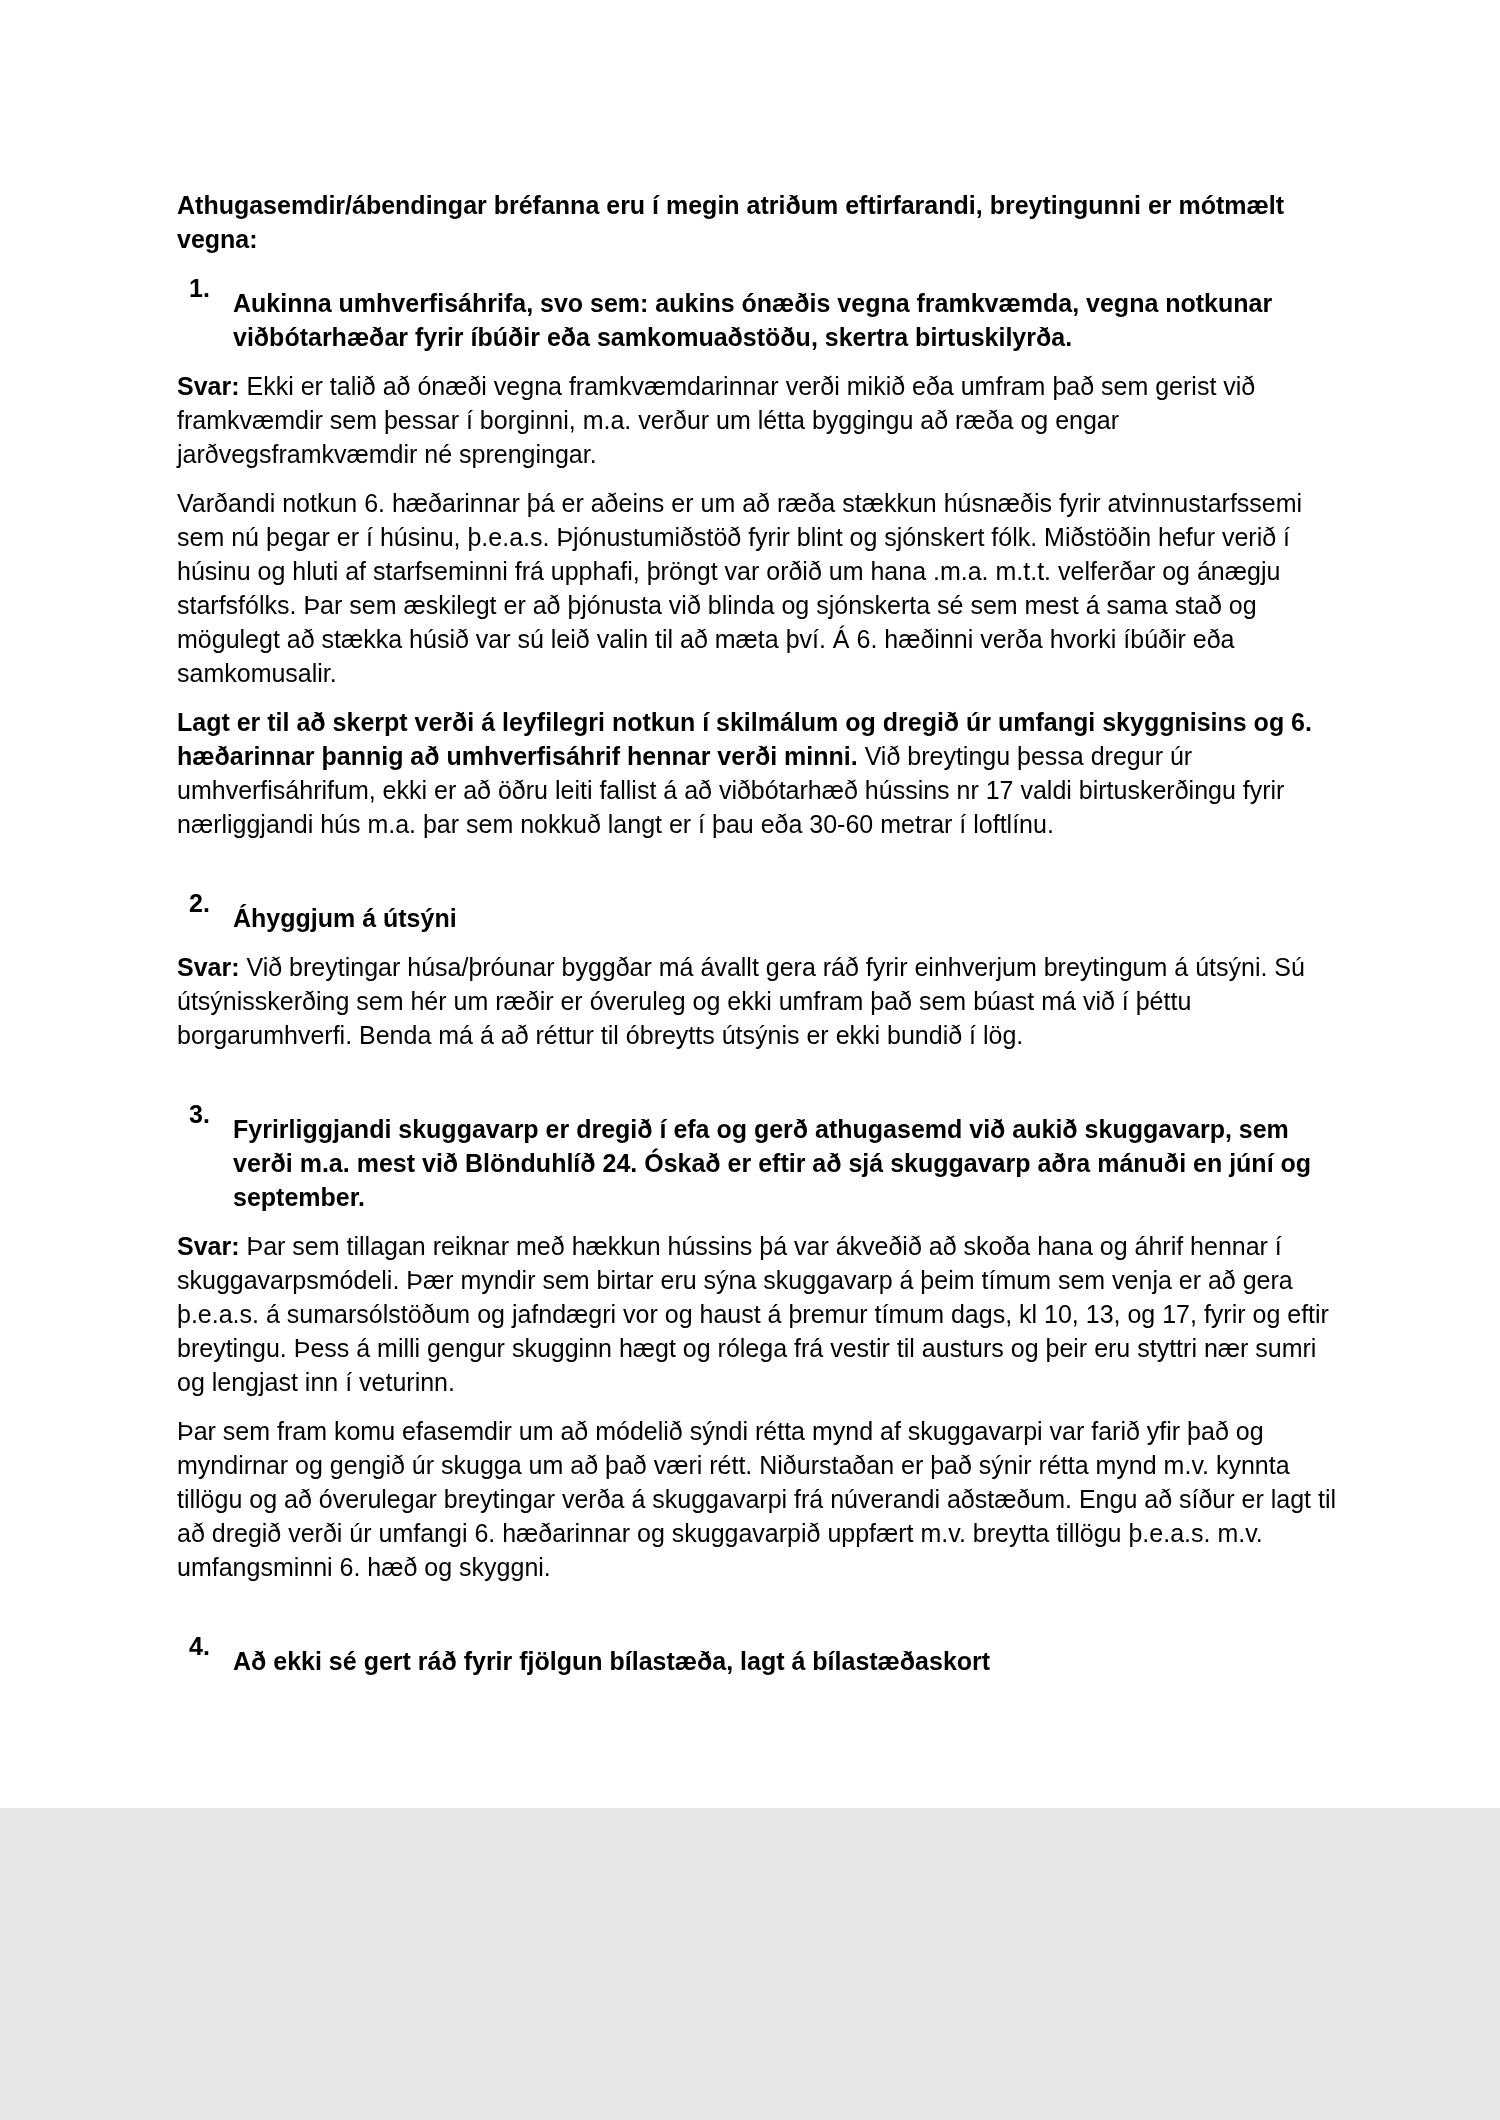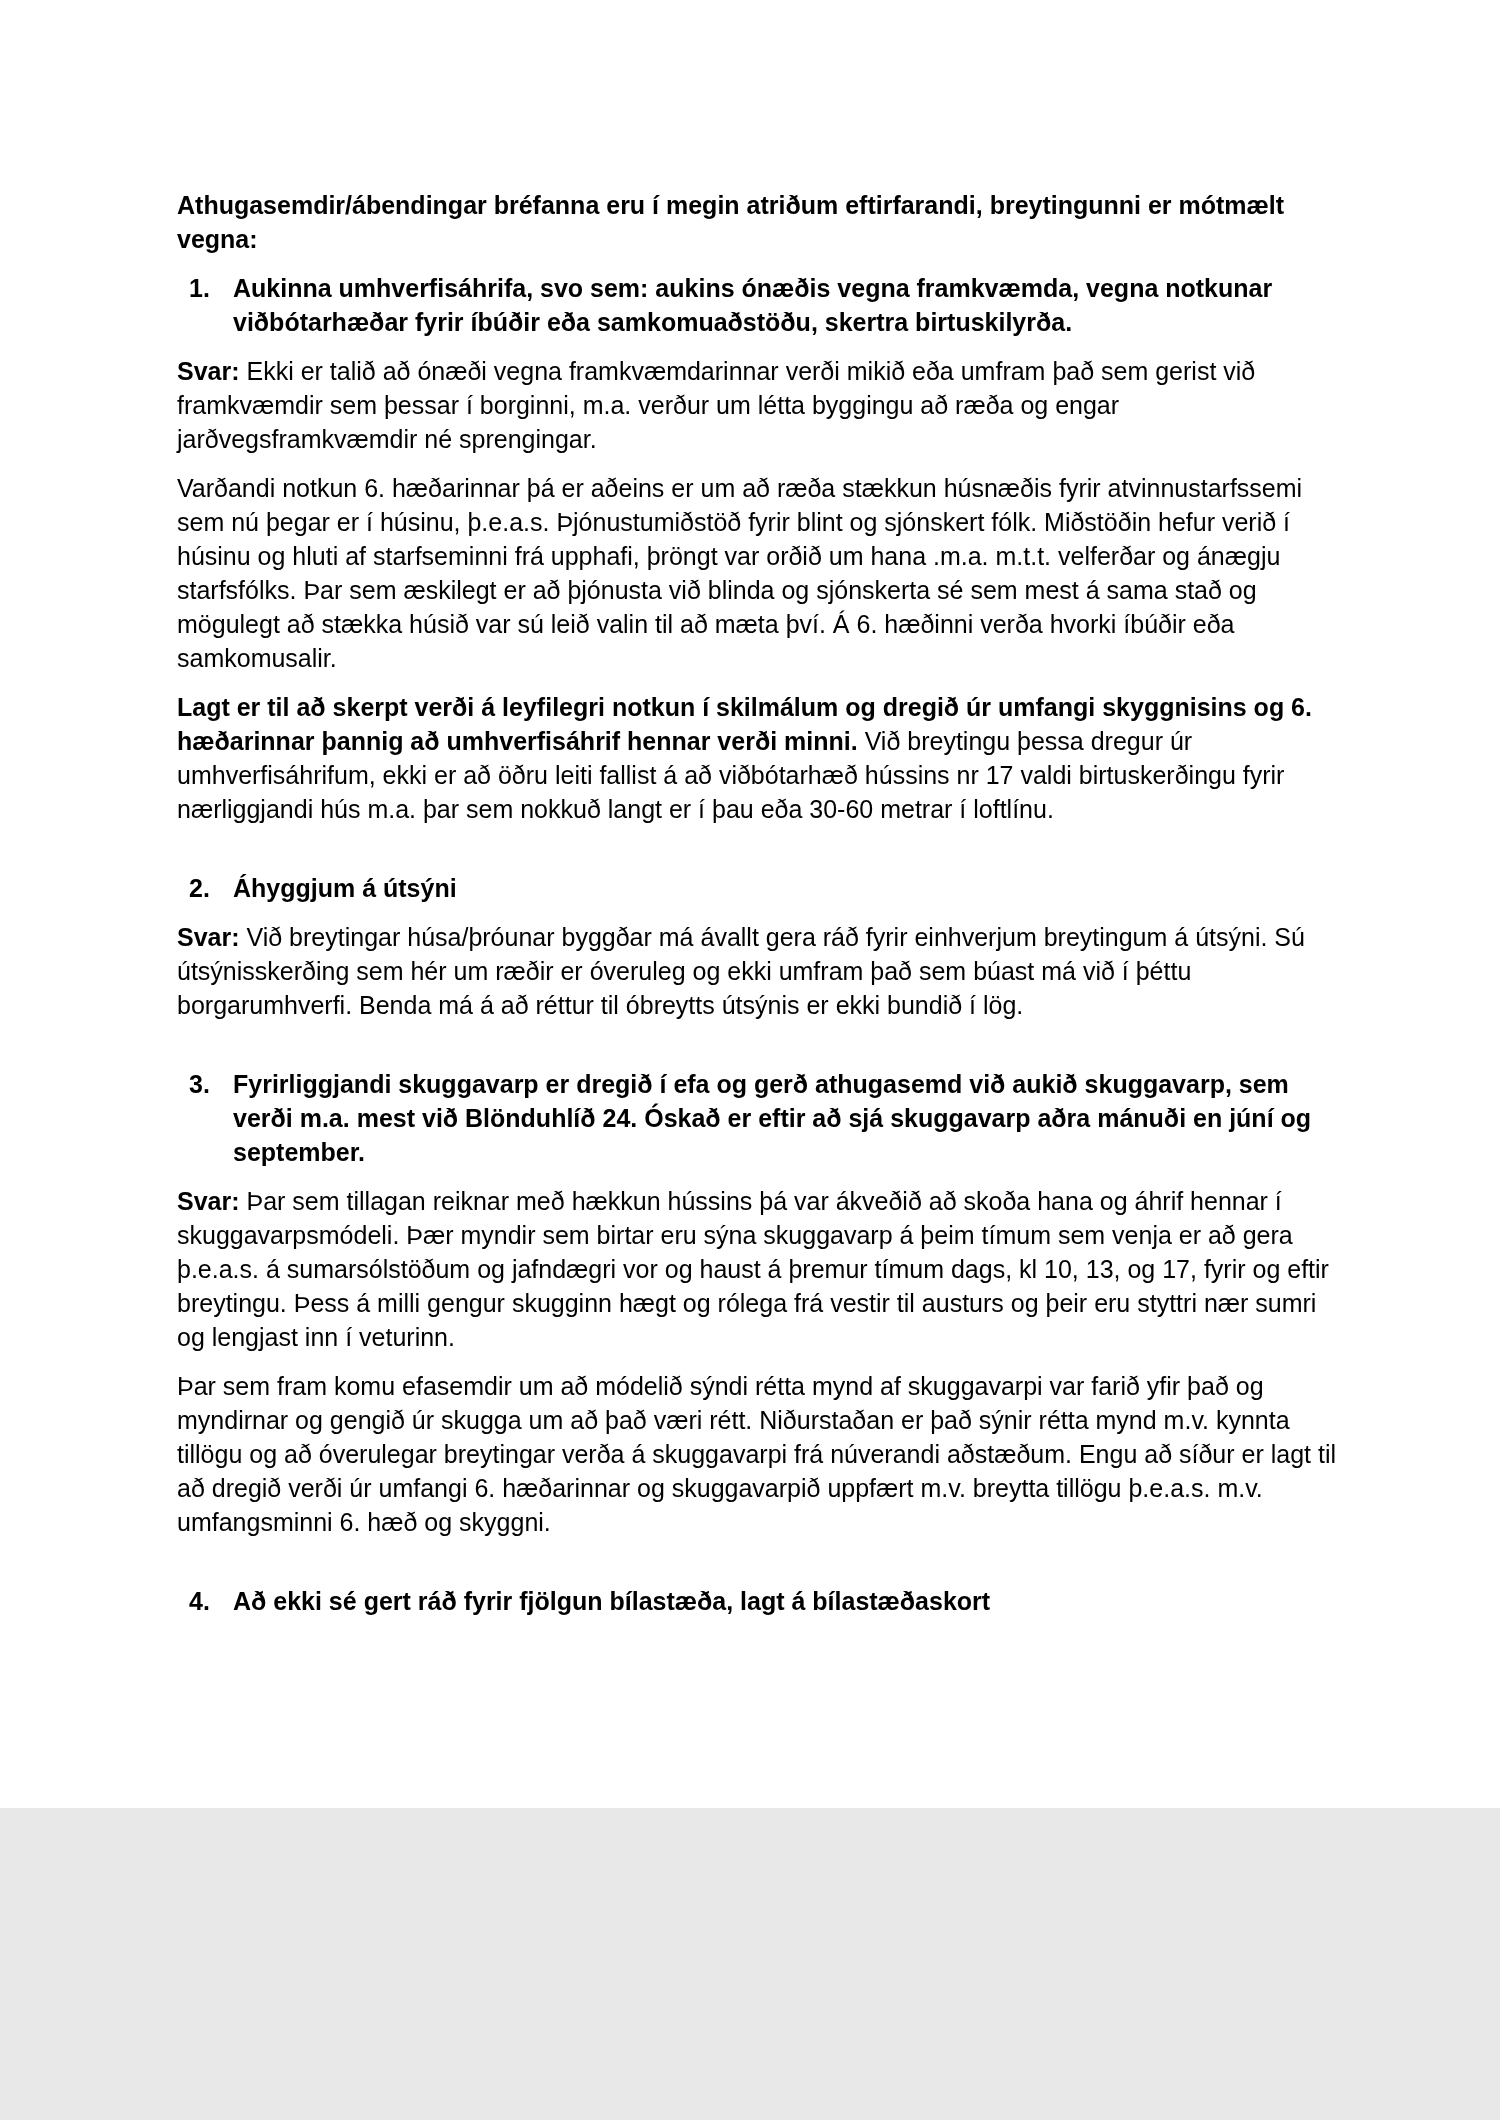--- a/index.html
+++ b/index.html
@@ -22,21 +22,21 @@
   }
   p { margin: 0 0 15px 0; }
   .b { font-weight: bold; }
   .list { display: flex; margin: 0 0 15px 0; }
   .list .num {
     flex: 0 0 56px;
     box-sizing: border-box;
     padding-left: 12px;
     font-weight: bold;
   }
-  .list .libody { flex: 1; min-width: 0; }
+  .list .libody { flex: 1; min-width: 0; margin-top: 15px; }
   .list .libody p:last-child { margin-bottom: 0; }
   .gap { margin-top: 45px; }
   .footer {
     position: absolute;
     top: 1995px;
     right: 180px;
     font-family: "Liberation Serif", "DejaVu Serif", serif;
     font-size: 18px;
     line-height: 32px;
     color: #ec4899;

